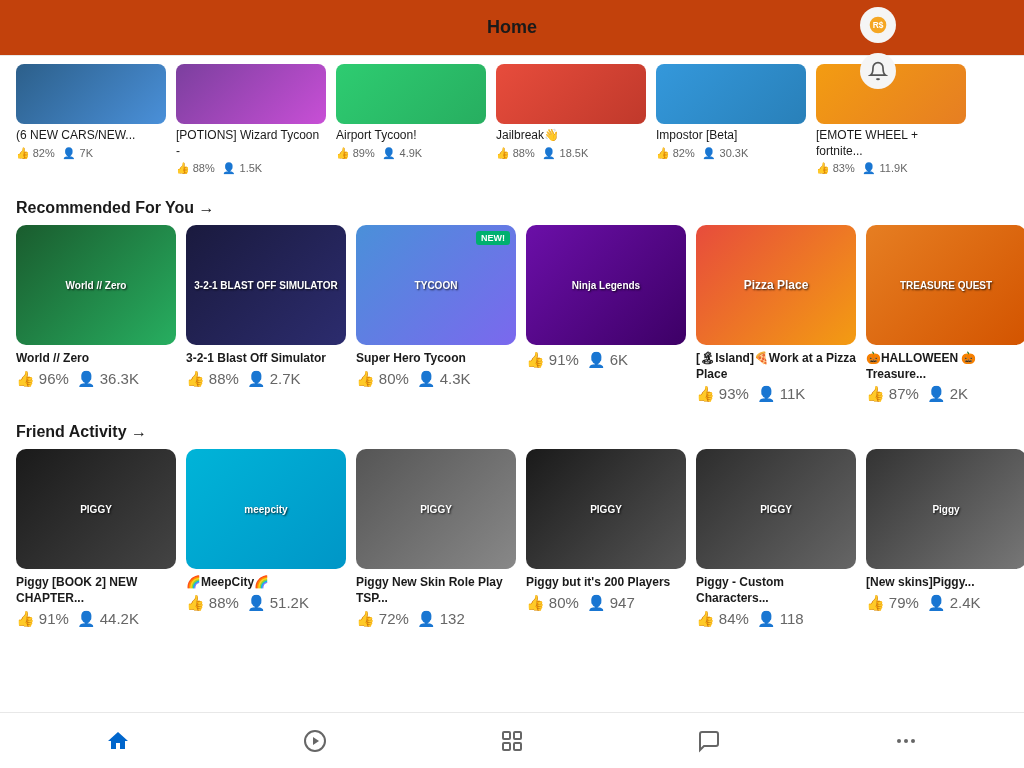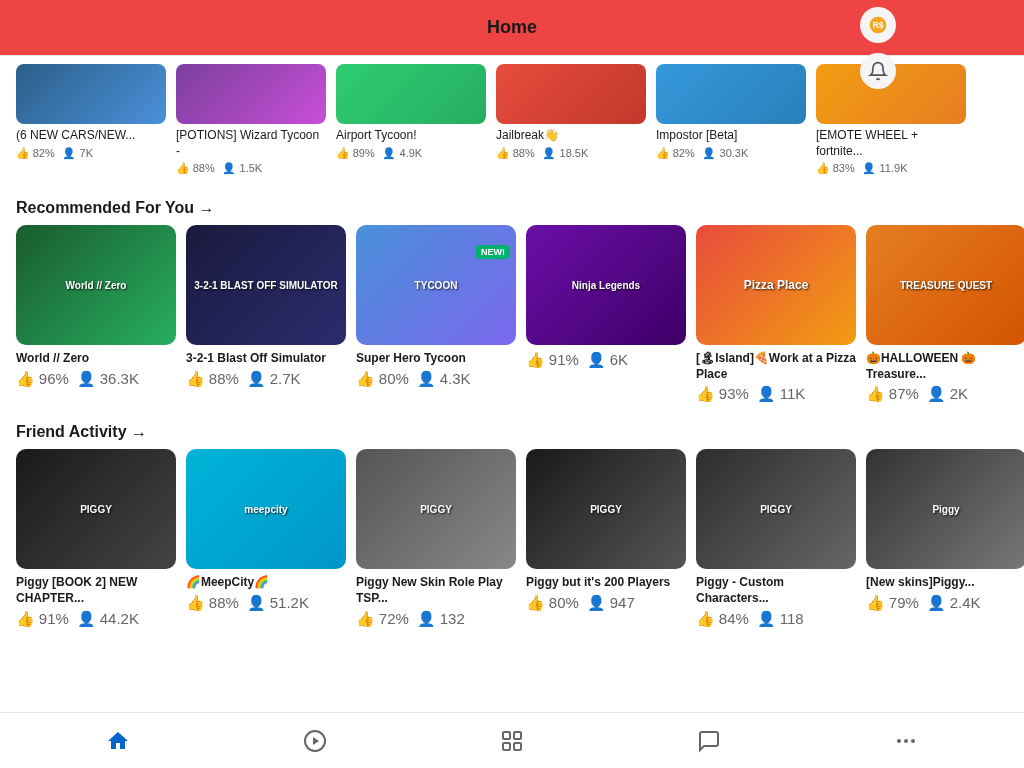--- a/index.html
+++ b/index.html
@@ -11,21 +11,21 @@
       overflow: hidden;
       position: relative;
     }
 
     
     .header {
       display: flex;
       align-items: center;
       justify-content: center;
       padding: 10px 16px;
-      background: #ef4444;
+      background: #c2410c;
       border-bottom: 1px solid #e8e8e8;
       position: relative;
       height: 56px;
     }
     .header-title {
       font-size: 18px;
       font-weight: 600;
       color: #1a1a1a;
     }
     .header-right {
@@ -143,21 +143,21 @@
     .game-thumb {
       width: 160px;
       height: 120px;
       border-radius: 10px;
       overflow: hidden;
       margin-bottom: 6px;
       position: relative;
     }
     .new-badge {
       position: absolute;
-      top: 20px;
+      top: 6px;
       right: 6px;
       background: #00b06f;
       color: white;
       font-size: 9px;
       font-weight: 700;
       padding: 2px 5px;
       border-radius: 3px;
     }
     .game-name {
       font-size: 12px;

